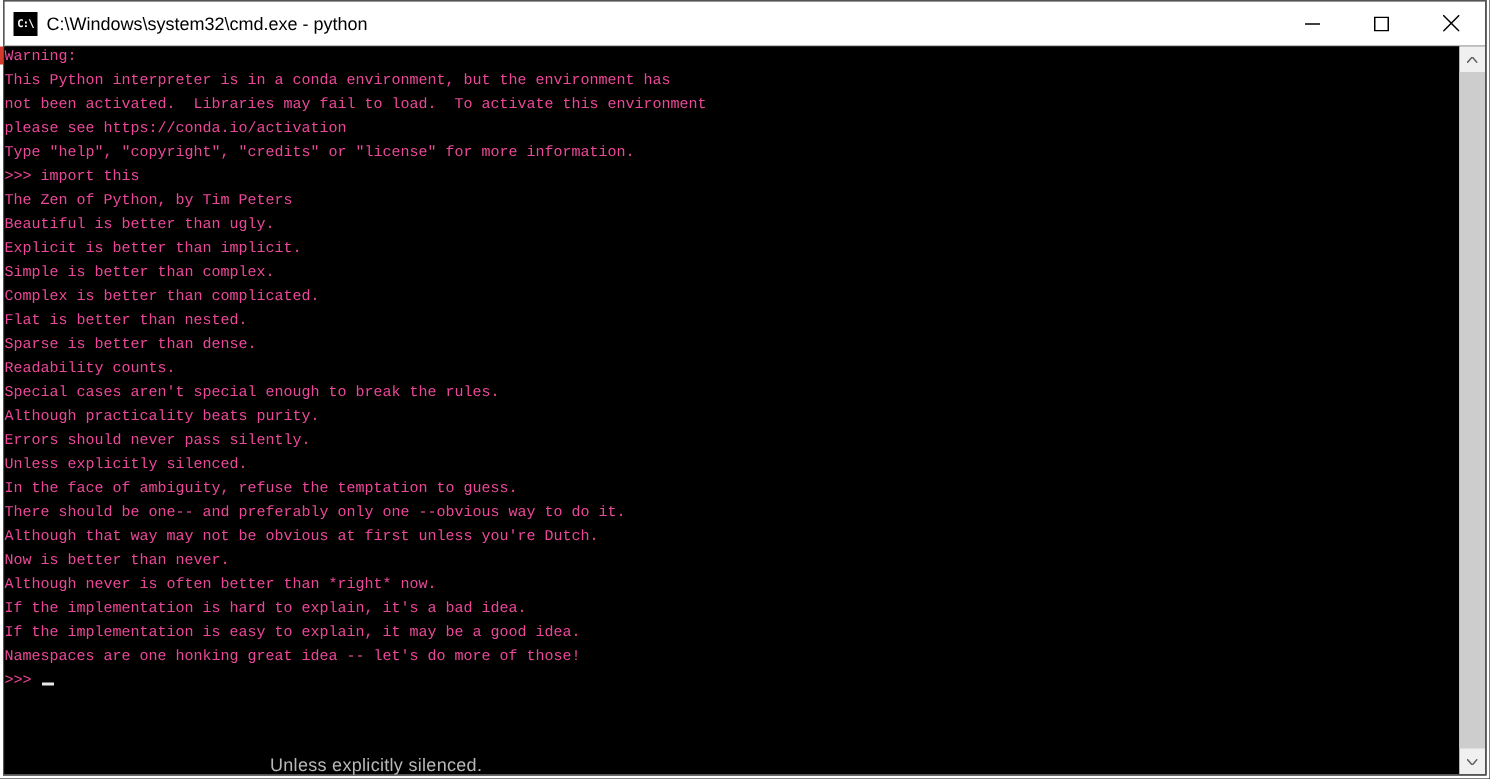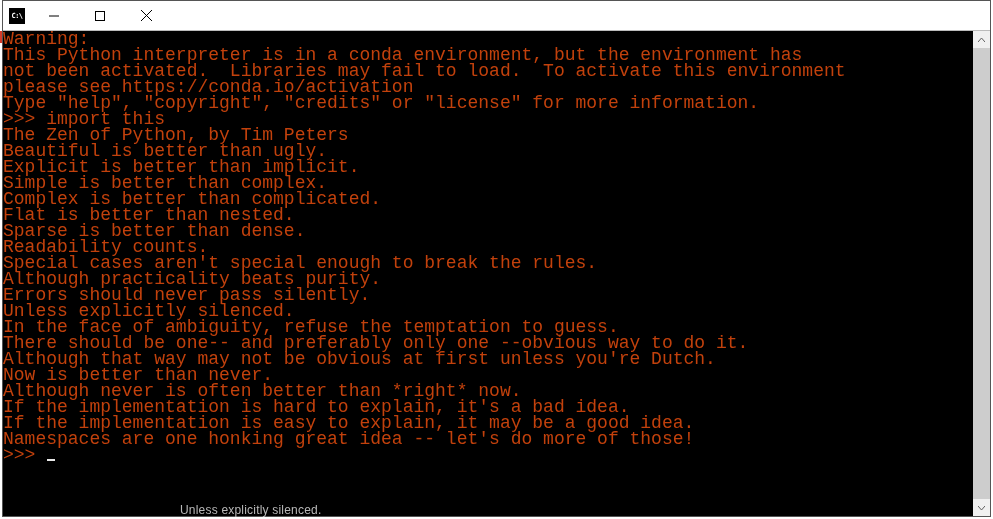--- a/index.html
+++ b/index.html
@@ -66,23 +66,23 @@
   .win-btn svg { display: block; }
   .content-wrap {
     flex: 1;
     display: flex;
     background: #000;
     min-height: 0;
   }
   .terminal {
     flex: 1;
     background: #000;
-    color: #c2410c;
+    color: #ec4899;
     font-family: "NSimSun","SimSun","Courier New",monospace;
-    font-size: 18px;
+    font-size: 10px;
     line-height: 16px;
     white-space: pre;
     overflow: hidden;
     padding: 0;
   }
   .scrollbar {
     width: 17px;
     background: #f0f0f0;
     display: flex;
     flex-direction: column;
@@ -137,20 +137,21 @@
 </head>
 <body>
 
 <div class="left-strip"></div>
 
 <div class="window">
   <div class="titlebar">
     <div class="title-icon">
       <span class="title-icon-text">C:\</span>
     </div>
+    <div class="title-text">C:\Windows\system32\cmd.exe - python</div>
     <div class="win-controls">
       <div class="win-btn">
         <svg width="10" height="10" viewBox="0 0 10 10">
             <line x1="0" y1="5" x2="10" y2="5" stroke="#000" stroke-width="1"></line>
           </svg>
       </div>
       <div class="win-btn">
         <svg width="10" height="10" viewBox="0 0 10 10">
             <rect x="0.5" y="0.5" width="9" height="9" fill="none" stroke="#000" stroke-width="1"></rect>
           </svg>

